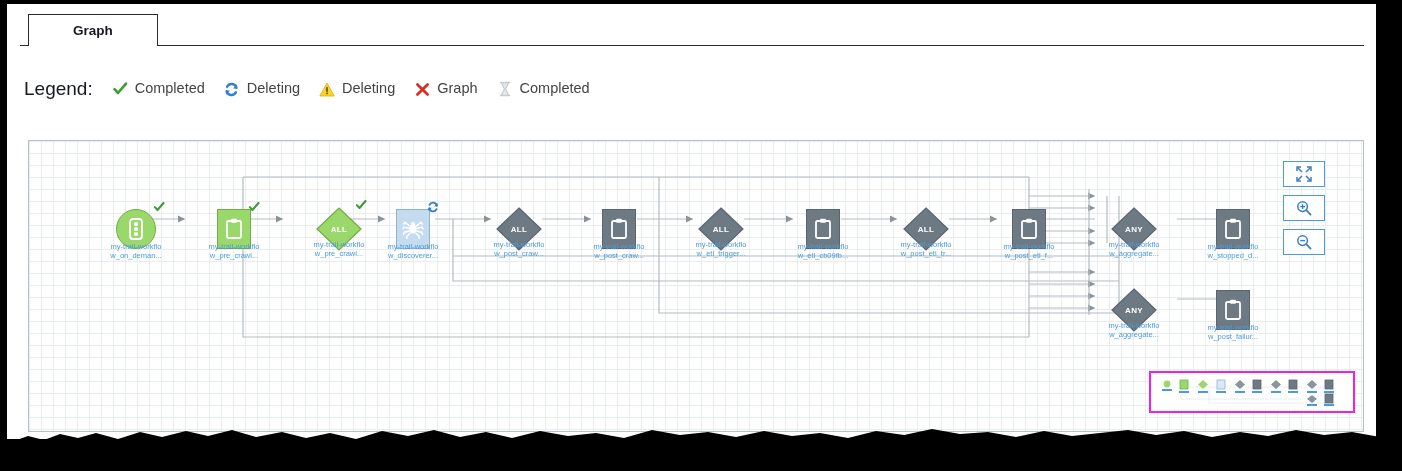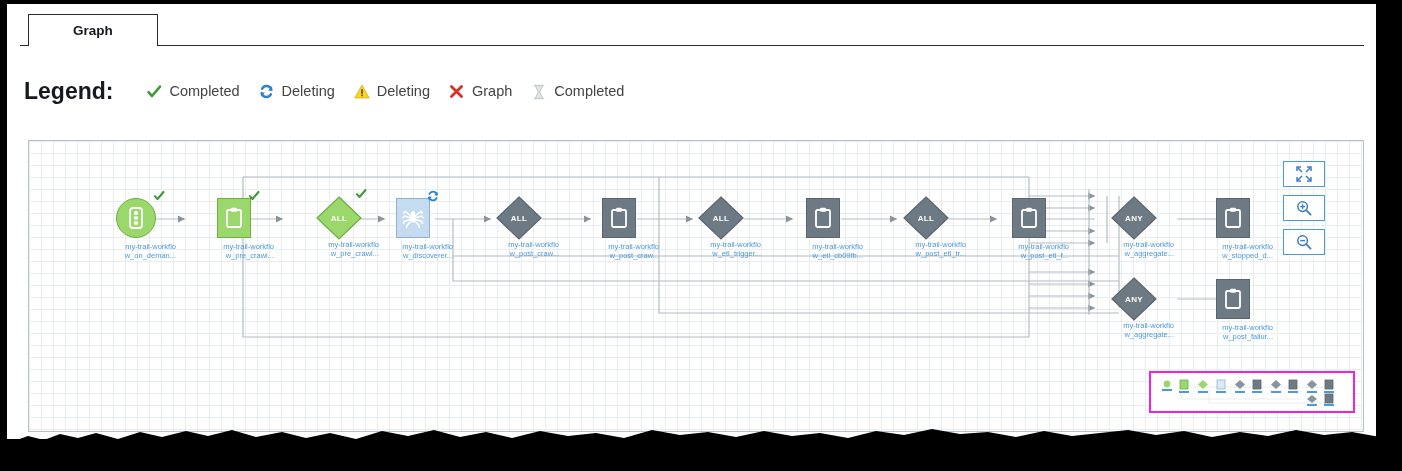--- a/index.html
+++ b/index.html
@@ -74,23 +74,23 @@
   }
 
   
   .legend {
     position: absolute;
     left: 24px; top: 78px;
     display: flex; align-items: center;
     gap: 0px;
   }
   .legend-title {
-    font-size: 23px; font-weight: bold;
+    font-size: 19px; font-weight: normal;
     color: #16191f;
-    margin-right: 32px;
+    margin-right: 18px;
   }
   .legend-item {
     display: flex; align-items: flex-start;
     margin-right: 18px;
     font-size: 14.5px;
     color: #444;
   }
   .legend-item .lg-icon {
     width: 18px; height: 18px;
     margin-right: 6px;
@@ -110,30 +110,30 @@
     background-size: 12px 12px;
     border: 1px solid #b9c0c7;
     overflow: hidden;
   }
   .canvas-svg { position: absolute; left: 0; top: 0; }
 
   
   .node { position: absolute; }
   .node-shape {
     position: absolute;
-    left: 50%; top: 0;
+    left: 50%; top: 11px;
     transform: translateX(-50%);
   }
   .node-label {
     position: absolute;
     left: 50%;
     transform: translateX(-50%);
     top: 44px;
     width: 80px;
-    text-align: right;
+    text-align: center;
     font-size: 7.5px;
     line-height: 9px;
     color: #4a9ae0;
     white-space: nowrap;
   }
   .node-label div { white-space: nowrap; overflow: visible; }
   .status-badge {
     position: absolute;
     top: -9px; right: -10px;
     width: 14px; height: 14px;

